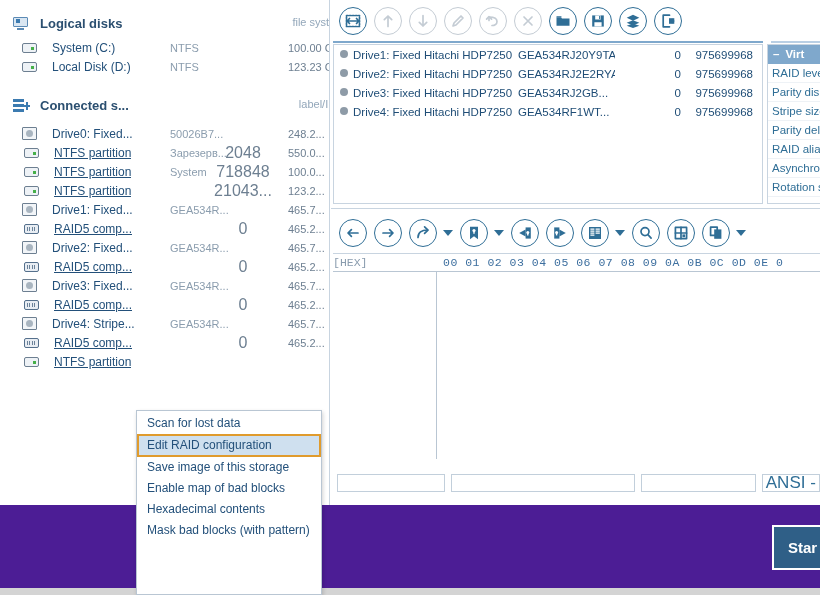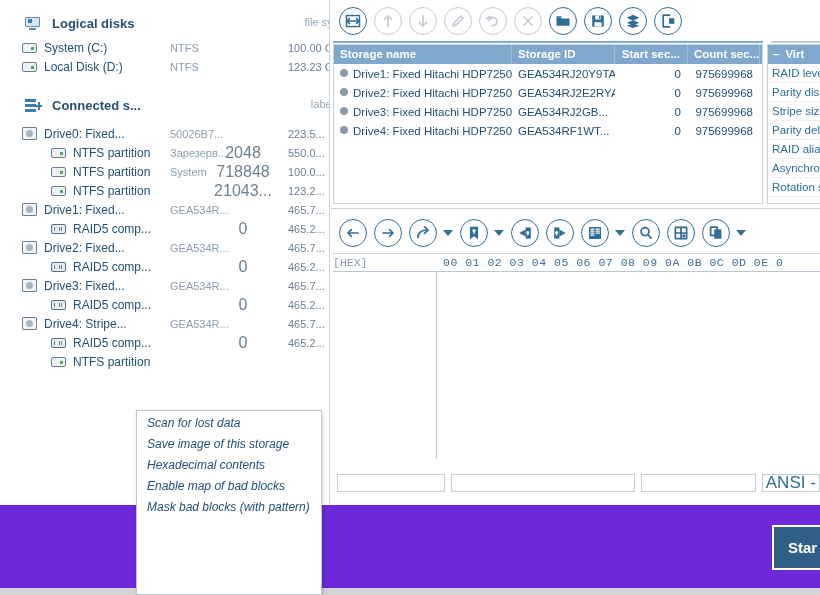--- a/index.html
+++ b/index.html
@@ -16,45 +16,46 @@
   #app { position:absolute; inset:0; }
 
   
   #left-panel {
     position:absolute; left:0; top:0; width:330px; height:505px;
     background:#ffffff;
     border-right:1px solid #c8d4e0;
     overflow:hidden;
   }
   .grp-head {
-    display:flex; align-items:center; height:30px; padding-left:20px;
+    display:flex; align-items:center; height:30px; padding-left:8px;
   }
   .grp-head .gicon { width:24px; flex:0 0 24px; display:flex; align-items:center; justify-content:center; }
   .grp-head .gtitle {
     font-weight:bold; font-size:13px; color:#2b4f70; margin-left:8px;
     white-space:nowrap; overflow:hidden;
   }
   .grp-head .gcol { color:#93a7ba; font-size:11px; font-weight:normal; white-space:nowrap;}
   .c-label { position:absolute; left:170px; }
   .grp-head .crow { position:relative; flex:1; height:14px; }
 
   .trow {
     position:relative; height:19px; display:flex; align-items:center;
     white-space:nowrap;
+    gap:8px;
   }
   .trow .ticon { flex:0 0 22px; display:flex; align-items:center; justify-content:center; }
   .trow .tname {
     font-size:12px; color:#23507a; margin-left:4px;
     overflow:hidden; white-space:nowrap;
   }
   .trow .tlabel { position:absolute; left:170px; color:#8b9dae; font-size:11px; }
   .trow .tstart { position:absolute; left:212px; width:62px; text-align:center; color:#6d7f91; font-size:16px; }
   .trow .ttotal { position:absolute; left:288px; width:42px; text-align:left; color:#6d7f91; font-size:11px; }
   .indent1 { padding-left:18px; }
-  .indent2 { padding-left:47px; }
+  .indent2 { padding-left:20px;text-decoration:underline; }
   .trow.selected {
     background:#cfe0ef; border-top:1px solid #a9c5de; border-bottom:1px solid #a9c5de;
     height:21px;
   }
   .spacer-sm { height:8px; }
 
   
   .ico { display:inline-block; position:relative; }
   .ico-monitor { width:15px; height:13px; }
   .ico-monitor i {
@@ -120,21 +121,21 @@
   
   #ctx-menu {
     position:absolute; left:136px; top:410px; width:186px;
     background:#ffffff; border:1px solid #b9c6d3;
     box-shadow:1px 2px 4px rgba(0,0,0,0.18);
     z-index:50; padding:2px 0 0 0;
     overflow:hidden; height:185px;
   }
   .mi {
     height:21px; line-height:21px; padding-left:10px;
-    font-size:12px; color:#23507a; white-space:nowrap;font-style:italic;
+    font-size:12px; color:#23507a; white-space:nowrap;
   }
   .mi.hl {
     background:#cfe0ef; border:2px solid #e09b2d; height:23px; line-height:19px;
     padding-left:8px;
   }
 
   
   #right-panel {
     position:absolute; left:331px; top:0; right:0; height:505px;
     background:#ffffff; overflow:hidden;
@@ -222,21 +223,21 @@
     height:18px; border:1px solid #c2cfdb; background:#fff;
   }
   .sfield.f1 { width:112px; }
   .sfield.f2 { width:190px; }
   .sfield.f3 { width:118px; }
   .sfield.f4 { width:60px; border:1px solid #c2cfdb; font-size:17px; color:#2f6e96; line-height:16px; padding-left:3px; white-space:nowrap; overflow:hidden; }
 
   
   #bottom-bar {
     position:absolute; left:0; top:505px; width:100%; height:83px;
-    background:#6d28d9;
+    background:#4c1d95;
   }
   #start-button {
     position:absolute; left:772px; top:20px; width:90px; height:45px;
     border:2px solid #ffffff; background:#2f5f87;
     color:#ffffff; font-weight:bold; font-size:15px;
     display:flex; align-items:center; justify-content:flex-start;
     padding-left:14px; white-space:nowrap; overflow:hidden;
   }
   #bottom-strip {
     position:absolute; left:0; top:588px; width:100%; height:7px;
@@ -308,21 +309,21 @@
     <div id="tree-rows">
         <div class="trow indent1">
           <span class="ticon">
             <span class="ico ico-disk">
               <i></i>
             </span>
           </span>
           <span class="tname">Drive0: Fixed...</span>
           <span class="tlabel">50026B7...</span>
           <span class="tstart"></span>
-          <span class="ttotal">223.5...</span>
+          <span class="ttotal">248.2...</span>
         </div>
         <div class="trow indent2">
           <span class="ticon">
             <span class="ico ico-hdd">
               <i></i>
             </span>
           </span>
           <span class="tname">NTFS partition</span>
           <span class="tlabel">Зарезерв...</span>
           <span class="tstart">2048</span>
@@ -448,23 +449,24 @@
           <span class="tlabel"></span>
           <span class="tstart"></span>
           <span class="ttotal"></span>
         </div>
       </div>
   </div>
 
   <div id="ctx-menu">
     <div id="ctx-items">
         <div class="mi">Scan for lost data</div>
+        <div class="mi hl">Edit RAID configuration</div>
         <div class="mi">Save image of this storage</div>
+        <div class="mi">Enable map of bad blocks</div>
         <div class="mi">Hexadecimal contents</div>
-        <div class="mi">Enable map of bad blocks</div>
         <div class="mi">Mask bad blocks (with pattern)</div>
       </div>
   </div>
 
   <div id="right-panel">
 
     <div class="toolbar" id="main-toolbar">
         <div class="tbtn">
           <span>
             <svg width="16" height="16" viewBox="0 0 16 16" style="color:#2f6e96">
@@ -542,26 +544,20 @@
               <path fill="#2f6e96" d="M9 5.2h5.3v5.6H9z"></path>
               <path stroke="currentColor" fill="none" stroke-width="1.7" stroke-linecap="round" stroke-linejoin="round" d="M10.2 8h3.2M12.2 6.6L13.6 8l-1.4 1.4"></path>
             </svg>
           </span>
         </div>
       </div>
     <div class="hr-sep" style="left:2px; top:41px; width:430px;"></div>
     <div class="hr-sep" style="left:440px; top:41px; width:80px; background:#b9cfe4;"></div>
 
     <div id="storage-table">
-      <div class="st-head">
-        <div class="col-name">Storage name</div>
-        <div class="col-id">Storage ID</div>
-        <div class="col-start">Start sec...</div>
-        <div class="col-count">Count sec...</div>
-      </div>
       <div id="storage-rows">
           <div class="st-row">
             <div class="col-name"><span class="bullet"></span><span class="nm">Drive1: Fixed Hitachi HDP7250...</span></div>
             <div class="col-id">GEA534RJ20Y9TA</div>
             <div class="col-start">0</div>
             <div class="col-count">975699968</div>
           </div>
           <div class="st-row">
             <div class="col-name"><span class="bullet"></span><span class="nm">Drive2: Fixed Hitachi HDP7250...</span></div>
             <div class="col-id">GEA534RJ2E2RYA</div>

